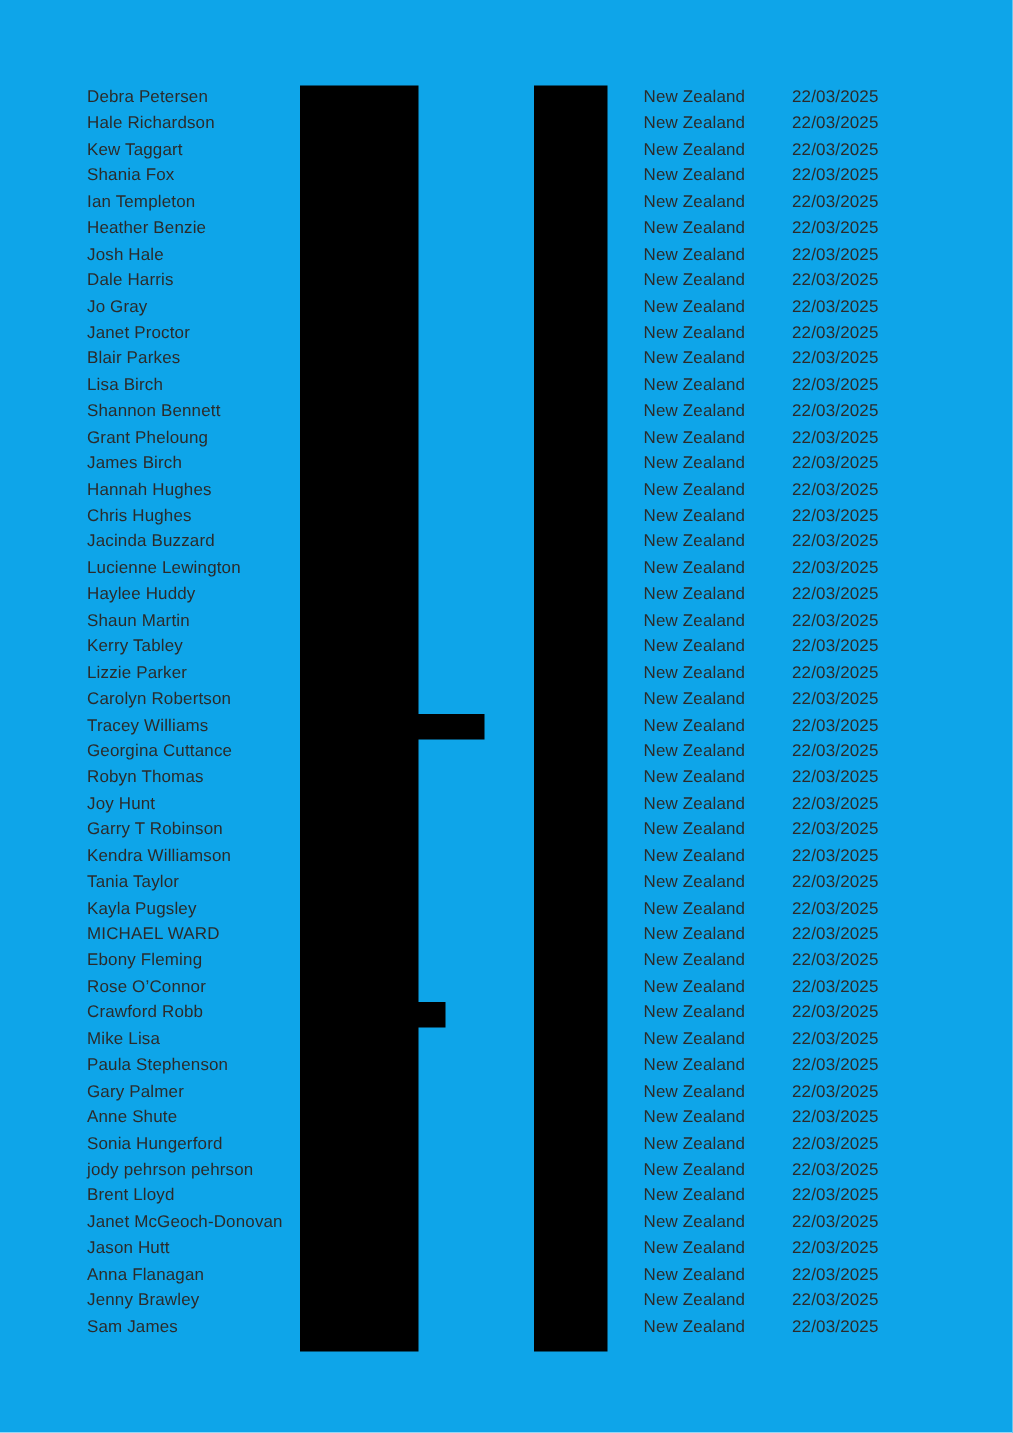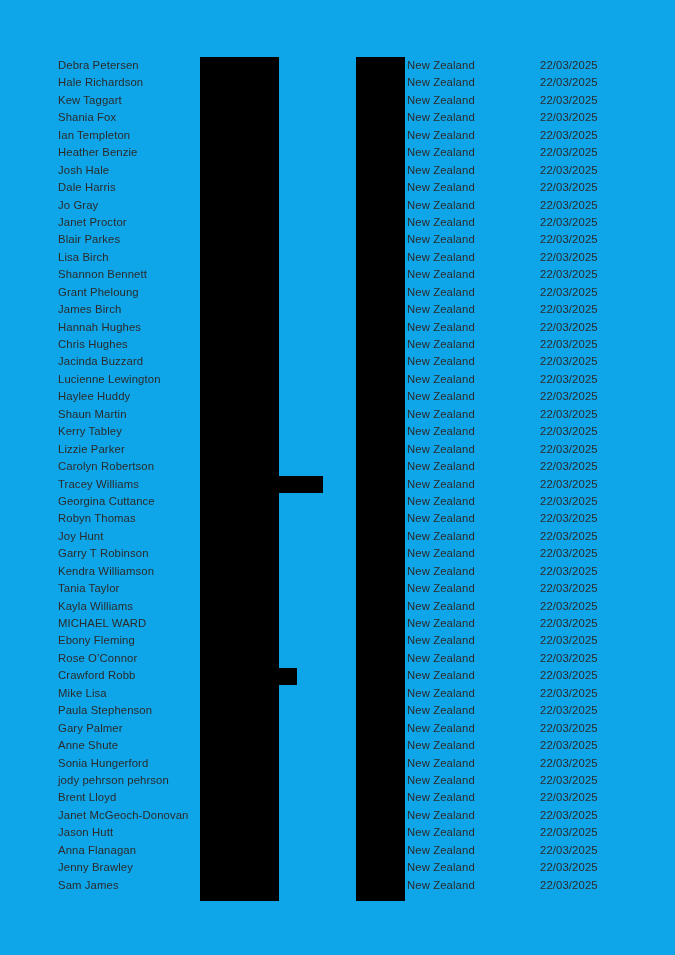--- a/index.html
+++ b/index.html
@@ -33,22 +33,22 @@
     white-space: nowrap;
   }
   .cell {
     position: absolute;
     top: 0;
     font-size: 11.3px;
     color: #2b2b2b;
     letter-spacing: 0.01em;
   }
   .c-name    { left: 58px;  }
-  .c-country { left: 407px; }
-  .c-date    { left: 540px; text-align: center; }
+  .c-country { left: 429px; }
+  .c-date    { left: 528px; text-align: center; }
   
   .redaction {
     position: absolute;
     background: #000000;
   }
   #redaction-bar-primary {
     left: 200px;
     top: 57px;
     width: 79px;
     height: 844px;
@@ -227,21 +227,21 @@
         <span class="cell c-name">Kendra Williamson</span>
         <span class="cell c-country">New Zealand</span>
         <span class="cell c-date">22/03/2025</span>
       </div>
       <div class="row">
         <span class="cell c-name">Tania Taylor</span>
         <span class="cell c-country">New Zealand</span>
         <span class="cell c-date">22/03/2025</span>
       </div>
       <div class="row">
-        <span class="cell c-name">Kayla Williams</span>
+        <span class="cell c-name">Kayla Pugsley</span>
         <span class="cell c-country">New Zealand</span>
         <span class="cell c-date">22/03/2025</span>
       </div>
       <div class="row">
         <span class="cell c-name">MICHAEL WARD</span>
         <span class="cell c-country">New Zealand</span>
         <span class="cell c-date">22/03/2025</span>
       </div>
       <div class="row">
         <span class="cell c-name">Ebony Fleming</span>

